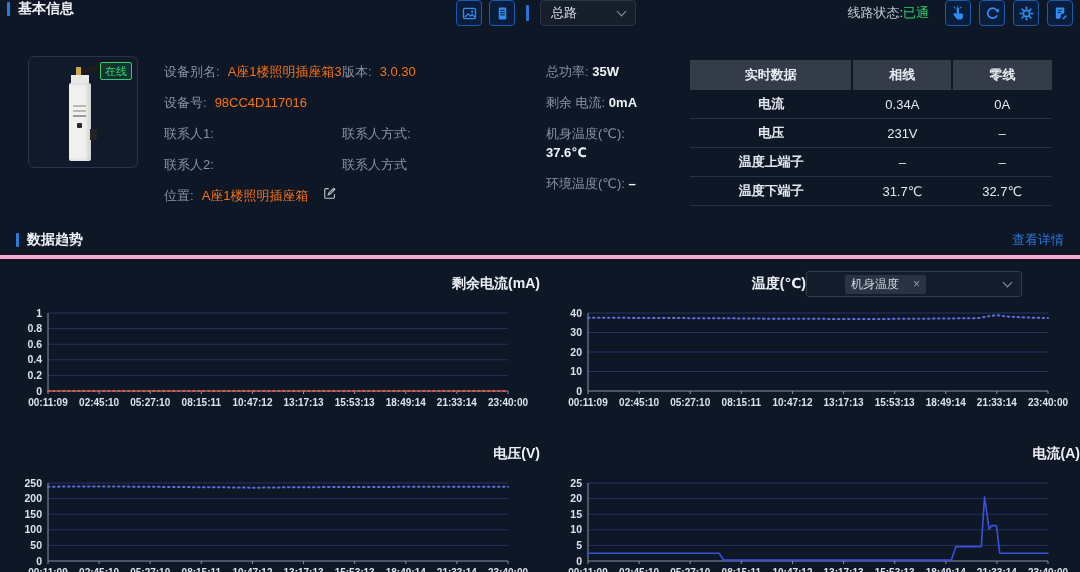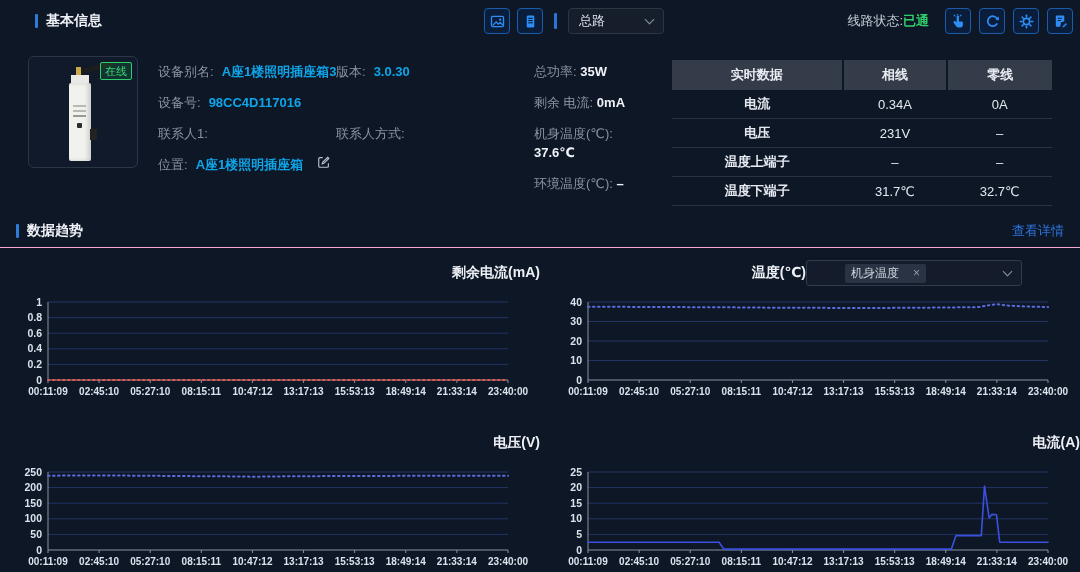--- a/index.html
+++ b/index.html
@@ -3,76 +3,76 @@
 <meta charset="utf-8">
 <style>
   * { box-sizing: border-box; }
   html,body { margin:0; padding:0; }
   body {
     width:1080px; height:572px; overflow:hidden;
     background:#0e1726; color:#e8ecf2;
     font-family:"Liberation Sans","DejaVu Sans",sans-serif;
   }
   
-  .topbar { display:flex; align-items:center; height:42px; padding:0 7px;margin-left:28px; }
+  .topbar { display:flex; align-items:flex-start; height:42px; padding:0 7px; }
   .sec-title { display:flex; align-items:center; gap:8px; font-size:14px; font-weight:bold; color:#eef1f6; }
   .accent { width:3px; height:14px; background:#2e7bd8; border-radius:1px; }
   .topbar-mid { display:flex; align-items:center; gap:7px; margin-left:382px; }
   .topbar-right { display:flex; align-items:center; gap:8px; margin-left:auto; }
   .icon-btn { width:26px; height:26px; border:1px solid #1a5cab; background:#0a1e3c; border-radius:4px;
               display:flex; align-items:center; justify-content:center; padding:0; cursor:pointer; }
   .icon-btn svg { display:block; }
   .vbar { width:3px; height:16px; background:#2d72d9; border-radius:1px; margin:0 4px; }
   .select { display:flex; align-items:center; justify-content:space-between; width:96px; height:26px;
             background:#161e2c; border:1px solid #2b3546; border-radius:4px; padding:0 10px;
             font-size:13px; color:#dfe5ee; cursor:pointer; }
   .chev { width:7px; height:7px; border-right:1.5px solid #8b95a5; border-bottom:1.5px solid #8b95a5;
           transform:rotate(45deg); margin-top:-3px; flex:none; }
   .status { font-size:13px; color:#c6cdd8; margin-right:8px; white-space:nowrap; }
-  .status b { color:#2fd06a; font-weight:bold; }
+  .status b { color:#2fd06a; font-weight:normal; }
 
   
-  .info { display:flex; padding:14px 28px 0 28px; gap:20px; }
+  .info { display:flex; padding:14px 28px 0 28px; gap:26px; }
   .dev-card { position:relative; width:110px; height:112px; border:1px solid #2a3547; border-radius:6px;
               background:#101a2b; flex:none; }
   .badge { position:absolute; top:5px; right:5px; z-index:3; font-size:11px; line-height:16px; padding:0 4px;
            color:#35d873; background:rgba(46,200,100,.14); border:1px solid #2ecf6a; border-radius:2px; }
   .dev-body { position:absolute; left:40px; top:26px; width:22px; height:78px; background:#f1f1ee;
               border-radius:2px; box-shadow:inset -3px 0 4px rgba(0,0,0,.15); }
   .dev-top { position:absolute; left:42px; top:18px; width:18px; height:10px; background:#e8e8e4; }
   .dev-ant { position:absolute; left:50px; top:8px; width:36px; height:5px; background:#1d1d1d;
              border-radius:2px; transform:rotate(-16deg); }
   .dev-ant-base { position:absolute; left:47px; top:10px; width:5px; height:11px; background:#c9a84c; }
   .dev-led { position:absolute; left:44px; top:48px; width:13px; height:2px; background:#b9b9b4; box-shadow:0 5px 0 #b9b9b4, 0 10px 0 #9a9a95; }
   .dev-btn { position:absolute; left:48px; top:66px; width:5px; height:5px; background:#2b2b2b; border-radius:1px; }
   .dev-knob { position:absolute; left:61px; top:72px; width:7px; height:11px; background:#232323; }
 
   .fields { width:356px; font-size:13px; padding-top:6px; }
   .frow { display:flex; margin-bottom:12px; line-height:19px; }
   .fpair { flex:1; display:flex; gap:8px; min-width:0; align-items:baseline; }
   .flabel { color:#8b93a3; flex:none; }
-  .fval { color:#0ea5e9; font-weight:bold; white-space:nowrap; }
+  .fval { color:#f97316; font-weight:normal; white-space:nowrap; }
   .edit-btn { background:none; border:none; padding:0; margin-left:6px; cursor:pointer; line-height:0; }
 
   .stats { width:118px; flex:none; font-size:13px; padding-top:6px; }
   .stat { margin-bottom:12px; line-height:19px; }
   .slabel { color:#8b93a3; }
   .sval { color:#f0f3f7; font-weight:bold;margin-top:43px; }
 
   .rt-wrap { flex:1; padding-top:4px; }
   .rt-table { width:100%; border-collapse:collapse; font-size:13px; }
   .rt-table th { background:#353c49; font-weight:bold; color:#e9edf3; padding:6px 0; 
                  border-right:2px solid #0e1726; }
   .rt-table th:last-child { border-right:none; }
   .rt-table td { text-align:center; padding:5px 0; border-bottom:1px solid #273242; color:#e5e9f0; }
   .rt-table td.rowlabel { font-weight:bold; }
 
   
   .trend-head { display:flex; align-items:center; justify-content:space-between; height:34px;
-                padding:0 16px; margin-top:8px; border-bottom:1px solid #f9a8d4; }
+                padding:0 16px; margin-top:8px; border-bottom:4px solid #f9a8d4; }
   .link { color:#2d72d9; font-size:13px; cursor:pointer;margin-left:36px; }
 
   .charts { display:grid; grid-template-columns:540px 540px; }
   .chart { padding:10px 0 0 14px; }
   .chart.r2 { padding-top:26px; }
   .chart-head { display:flex; align-items:center; justify-content:flex-end; height:30px; }
   .chart-title { font-size:14px; font-weight:bold; color:#eef1f6; }
   .chart-select { width:216px; height:26px; margin-right:58px; background:#141c2b; border:1px solid #313c4f;
                   border-radius:3px; display:flex; align-items:center; justify-content:space-between;
                   padding:0 10px 0 6px; cursor:pointer; }
@@ -202,20 +202,30 @@
         <span class="fval">98CC4D117016</span>
       </div>
     </div>
     <div class="frow">
       <div class="fpair">
         <span class="flabel">联系人1:</span>
         <span class="fval"></span>
       </div>
       <div class="fpair">
         <span class="flabel">联系人方式:</span>
+        <span class="fval"></span>
+      </div>
+    </div>
+    <div class="frow">
+      <div class="fpair">
+        <span class="flabel">联系人2:</span>
+        <span class="fval"></span>
+      </div>
+      <div class="fpair">
+        <span class="flabel">联系人方式</span>
         <span class="fval"></span>
       </div>
     </div>
     <div class="frow">
       <div class="fpair">
         <span class="flabel">位置:</span>
         <span class="fval">A座1楼照明插座箱</span>
         <button class="edit-btn">
           <span>
             <svg width="14" height="14" viewBox="0 0 16 16" fill="none" stroke="#b9c2cf" stroke-width="1.3">

